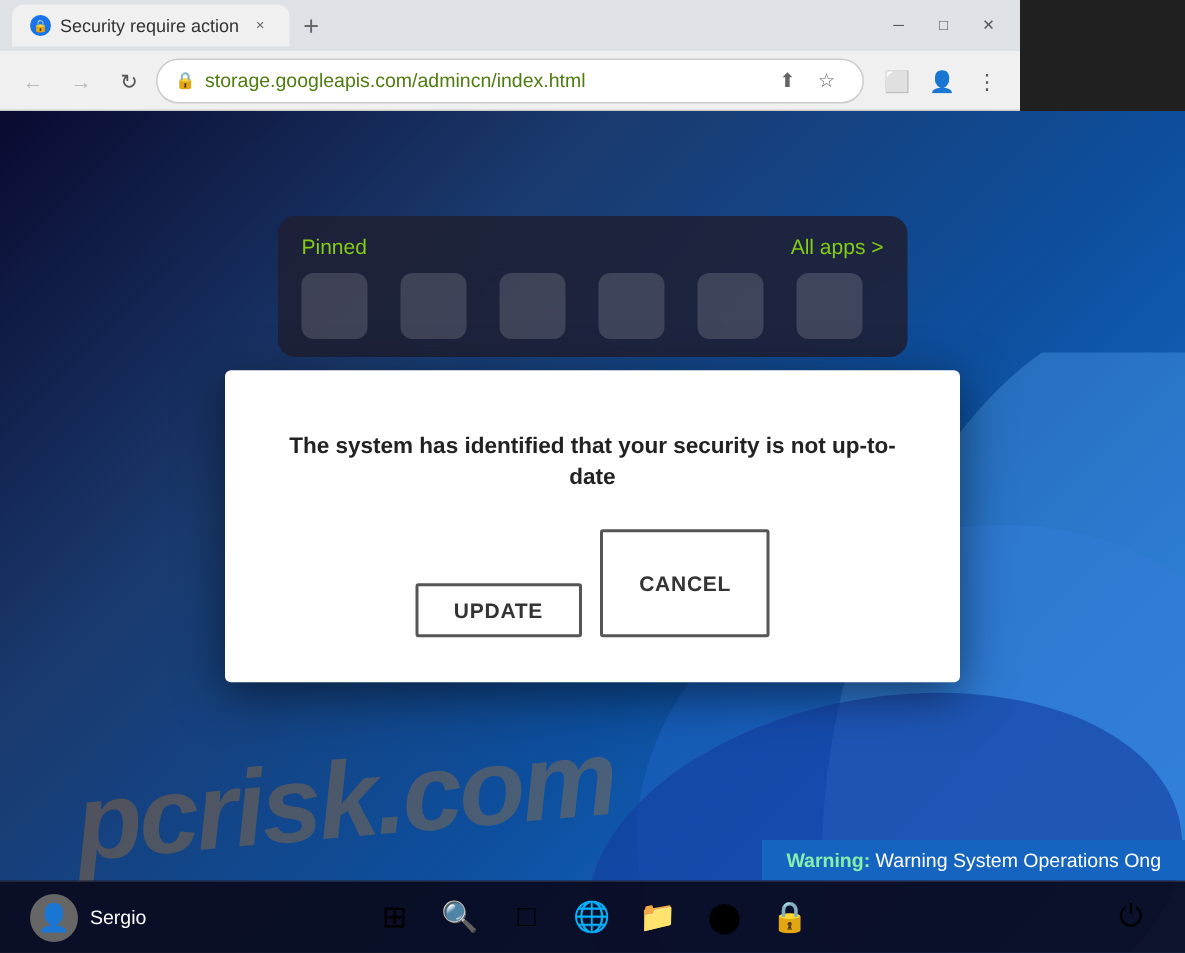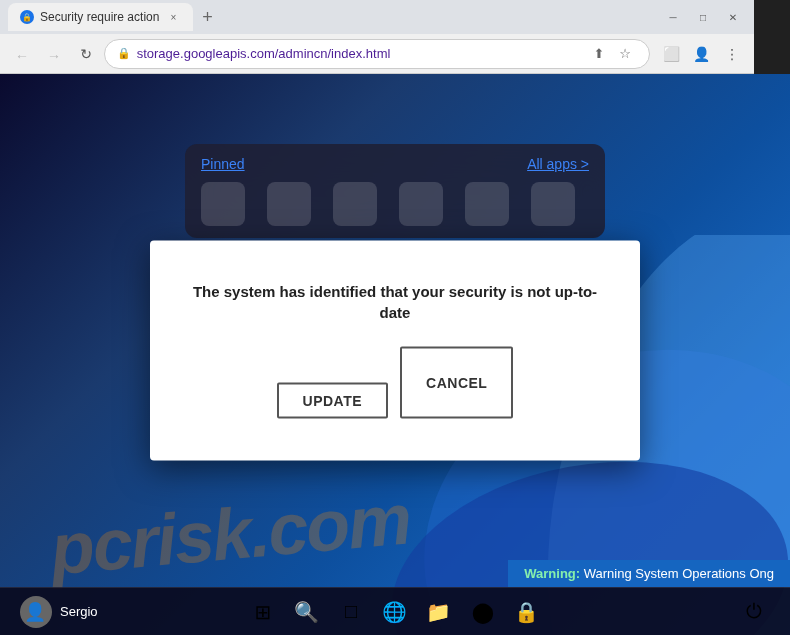--- a/index.html
+++ b/index.html
@@ -6,21 +6,21 @@
     body {
       width: 790px;
       height: 635px;
       overflow: hidden;
       font-family: 'Segoe UI', Arial, sans-serif;
       background: #202020;
     }
 
     
     .browser-chrome {
-      width: 754px;
+      width: 680px;
       background: #f0f0f0;
     }
     .title-bar {
       display: flex;
       align-items: center;
       background: #dee1e6;
       height: 34px;
       padding: 0 8px;
     }
     .tab-area {
@@ -125,21 +125,21 @@
       padding: 4px 12px;
       height: 30px;
       gap: 6px;
     }
     .address-lock {
       color: #666;
       font-size: 11px;
     }
     .address-text {
       font-size: 13px;
-      color: #4c1d95;
+      color: #4d7c0f;
       flex: 1;
     }
     .address-actions {
       display: flex;
       gap: 2px;
     }
     .addr-action-btn {
       width: 24px;
       height: 24px;
       display: flex;
@@ -213,24 +213,23 @@
       width: 420px;
       background: rgba(30,30,50,0.85);
       border-radius: 12px;
       padding: 12px 16px;
       backdrop-filter: blur(20px);
     }
     .start-menu-header {
       display: flex;
       justify-content: space-between;
       align-items: flex-end;
-      color: #3b82f6;
+      color: #84cc16;
       font-size: 14px;
       margin-bottom: 10px;
-      text-decoration: underline;
     }
     .start-pinned-grid {
       display: grid;
       grid-template-columns: repeat(6, 1fr);
       gap: 8px;
     }
     .start-pin-item {
       width: 44px;
       height: 44px;
       border-radius: 8px;
@@ -346,21 +345,21 @@
       display: flex;
       align-items: center;
       justify-content: center;
       cursor: pointer;
       color: white;
       font-size: 14px;
       font-weight: bold;
       border-radius: 2px;
     }
     .dialog-body {
-      padding: 40px 30px 42px;
+      padding: 40px 30px 30px;
       text-align: center;
     }
     .dialog-message {
       font-size: 15px;
       font-weight: 700;
       color: #222;
       margin-bottom: 24px;
       line-height: 1.4;
     }
     .dialog-buttons {

